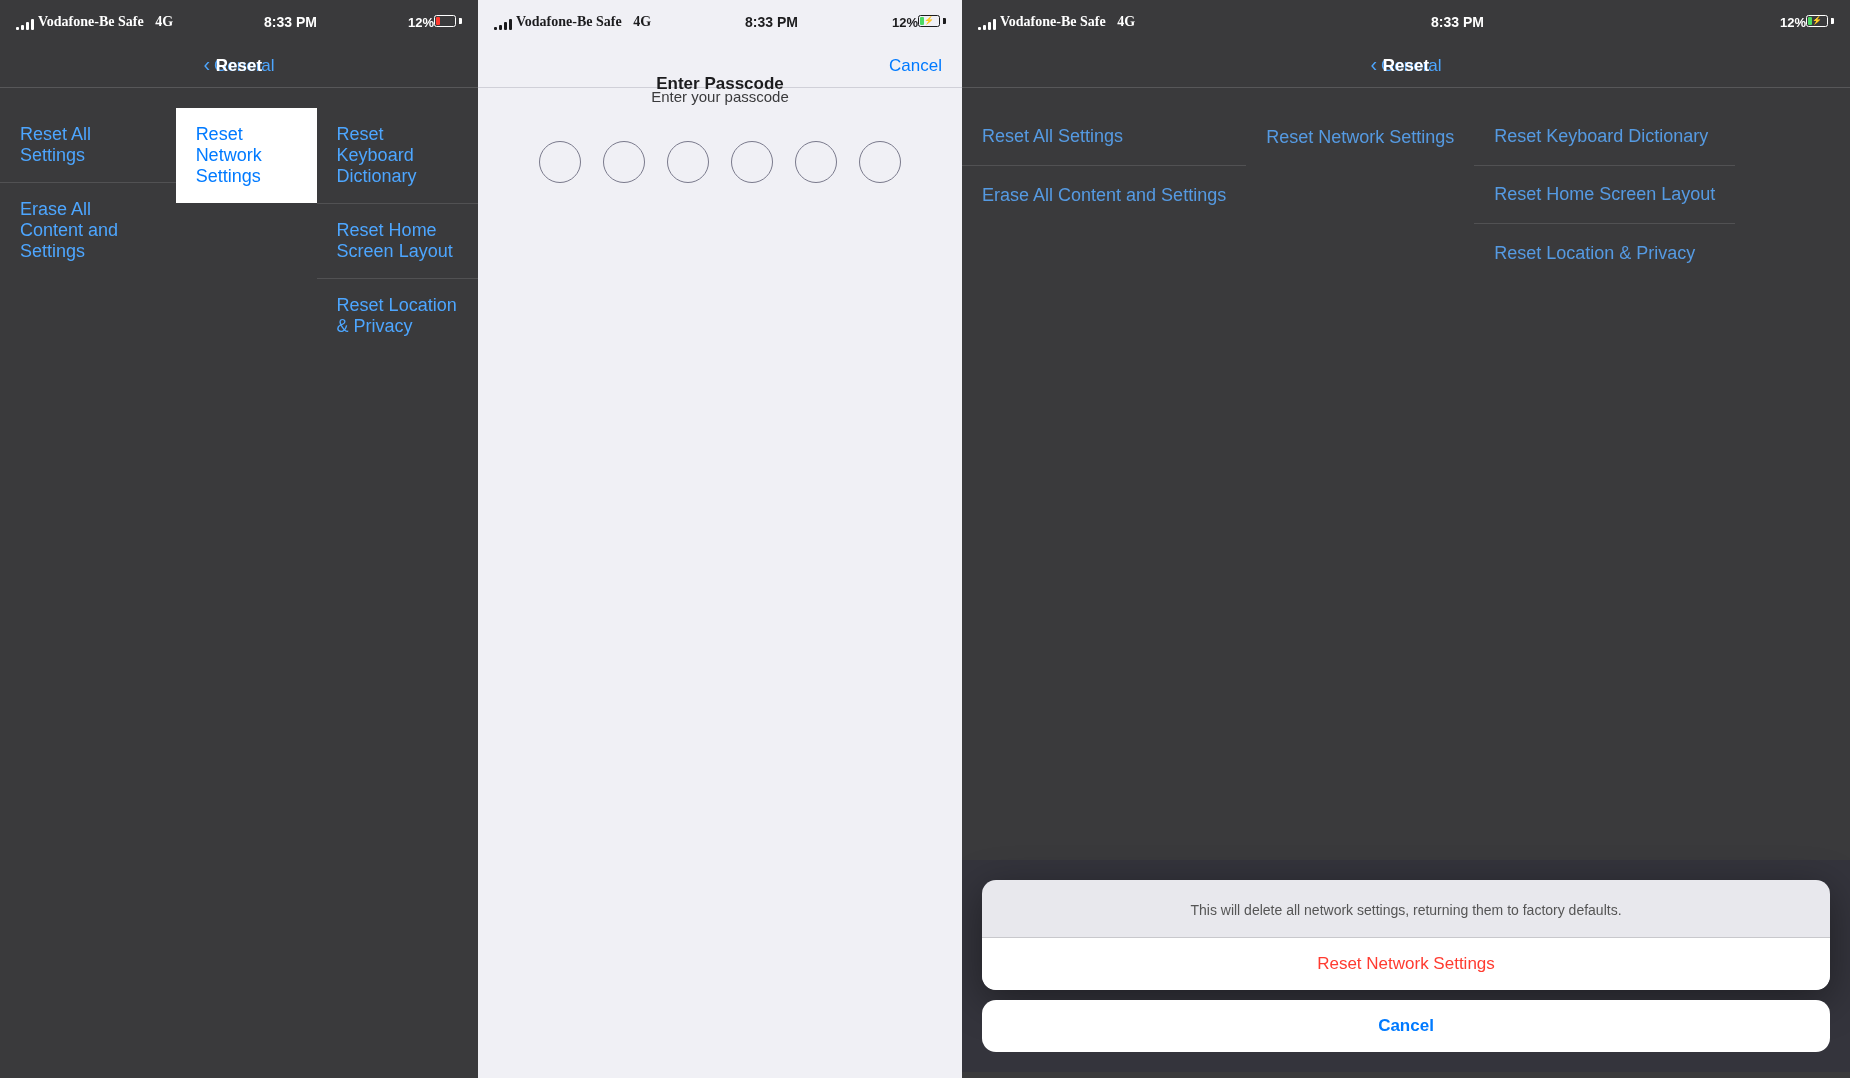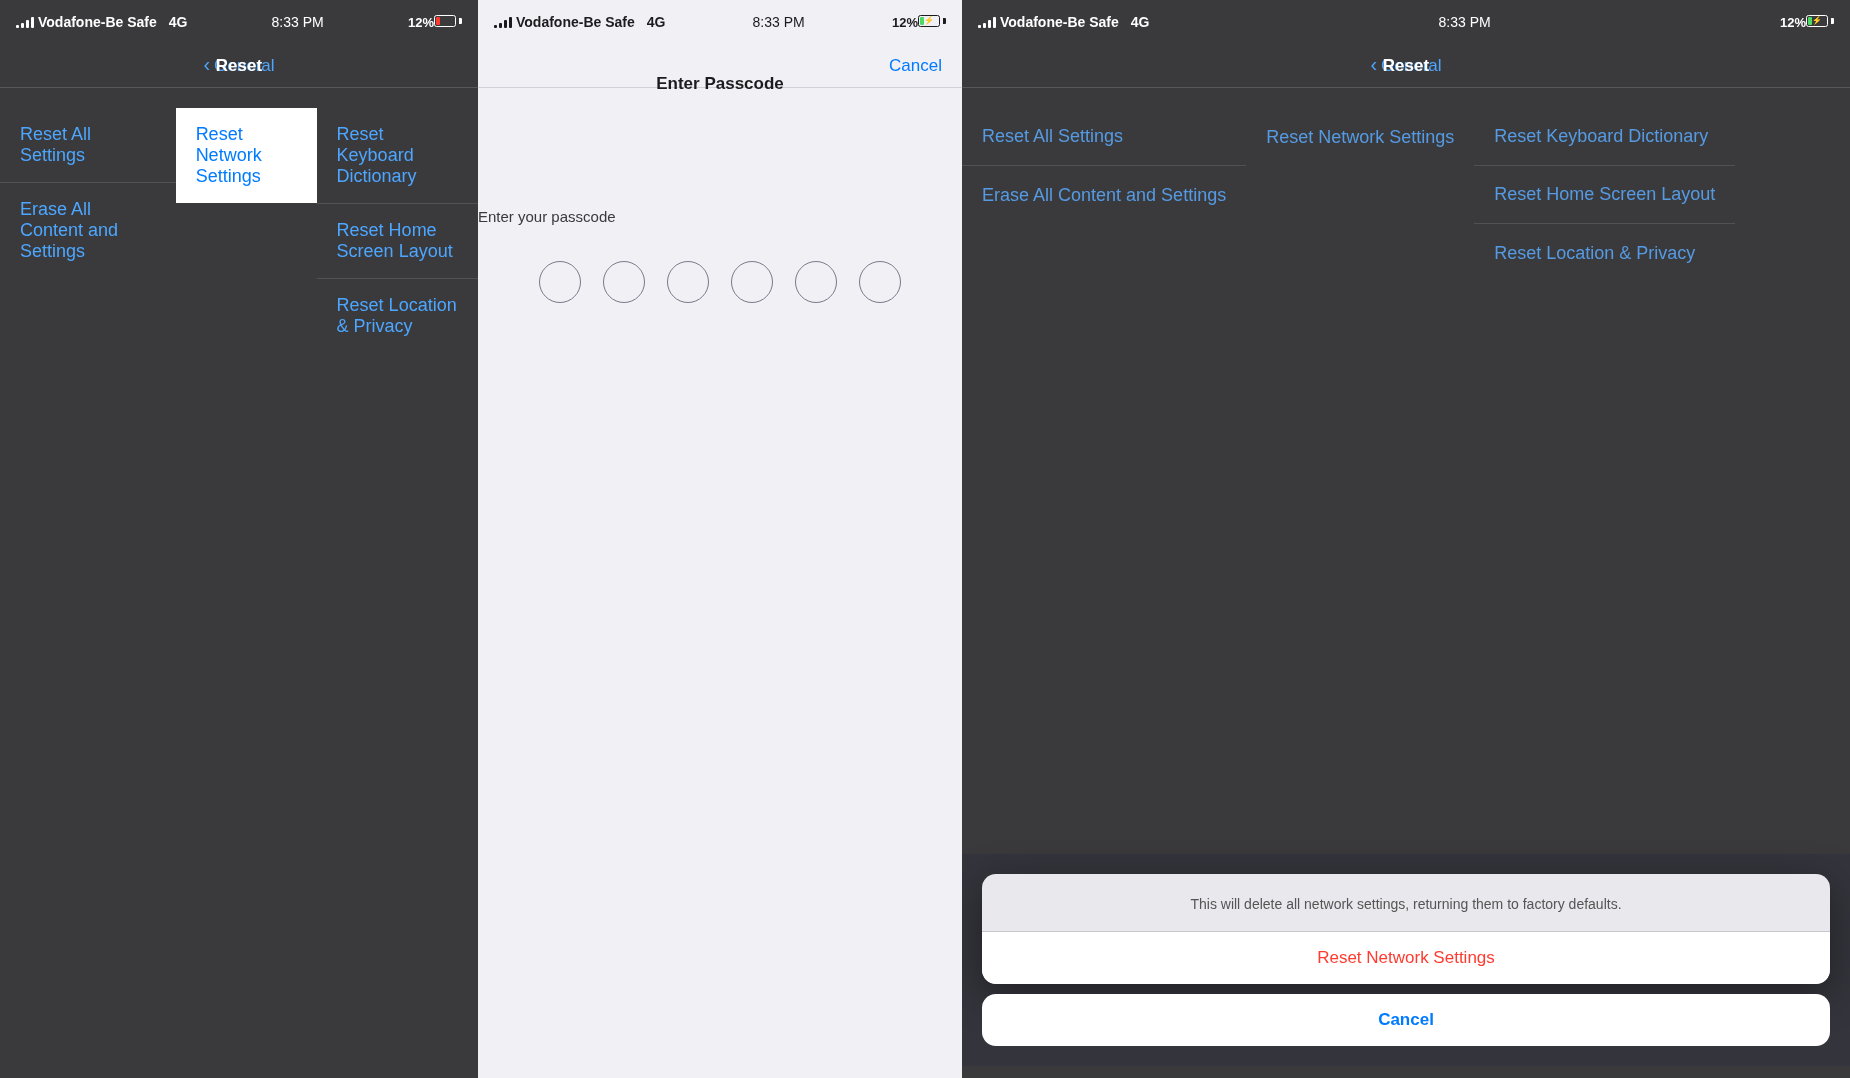--- a/index.html
+++ b/index.html
@@ -45,43 +45,44 @@
       display: flex;
       align-items: center;
       justify-content: space-between;
       padding: 0 16px;
       height: 44px;
       flex-shrink: 0;
     }
 
     .status-bar-left {
       display: flex;
-      align-items: center;
+      align-items: flex-end;
       gap: 4px;
       font-size: 14px;
       font-weight: 600;
       color: #fff;
+      font-family: Liberation Serif, serif;
     }
 
     .signal-bars {
       display: flex;
       align-items: flex-end;
       gap: 2px;
       height: 12px;
     }
 
     .signal-bar {
       width: 3px;
       background: #fff;
       border-radius: 1px;
     }
 
     .status-bar-center {
       font-size: 14px;
-      font-weight: 400;
+      font-weight: 700;
       color: #fff;
     }
 
     .status-bar-right {
       display: flex;
       align-items: flex-start;
       font-size: 13px;
       font-weight: 600;
       color: #fff;
     }
@@ -230,22 +231,21 @@
 
     .group-separator {
       height: 20px;
       background: transparent;
     }
 
     
     .passcode-enter-message {
       font-size: 15px;
       color: #3a3a3c;
-      text-align: left;
-      margin-top: 120px;
+      text-align: center;
       margin-bottom: 36px;
     }
 
     .passcode-dots {
       display: flex;
       justify-content: center;
       align-items: center;
       gap: 22px;
     }
 
@@ -253,21 +253,21 @@
       width: 42px;
       height: 42px;
       border-radius: 50%;
       border: 1.5px solid #7a7a8c;
       background: transparent;
     }
 
     
     .alert-overlay {
       position: absolute;
-      bottom: 12px;
+      bottom: 6px;
       left: 0;
       right: 0;
       background: rgba(50,50,60,0.7);
       padding: 20px;
       display: flex;
       flex-direction: column;
       align-items: flex-start;
       gap: 0;
     }
 

